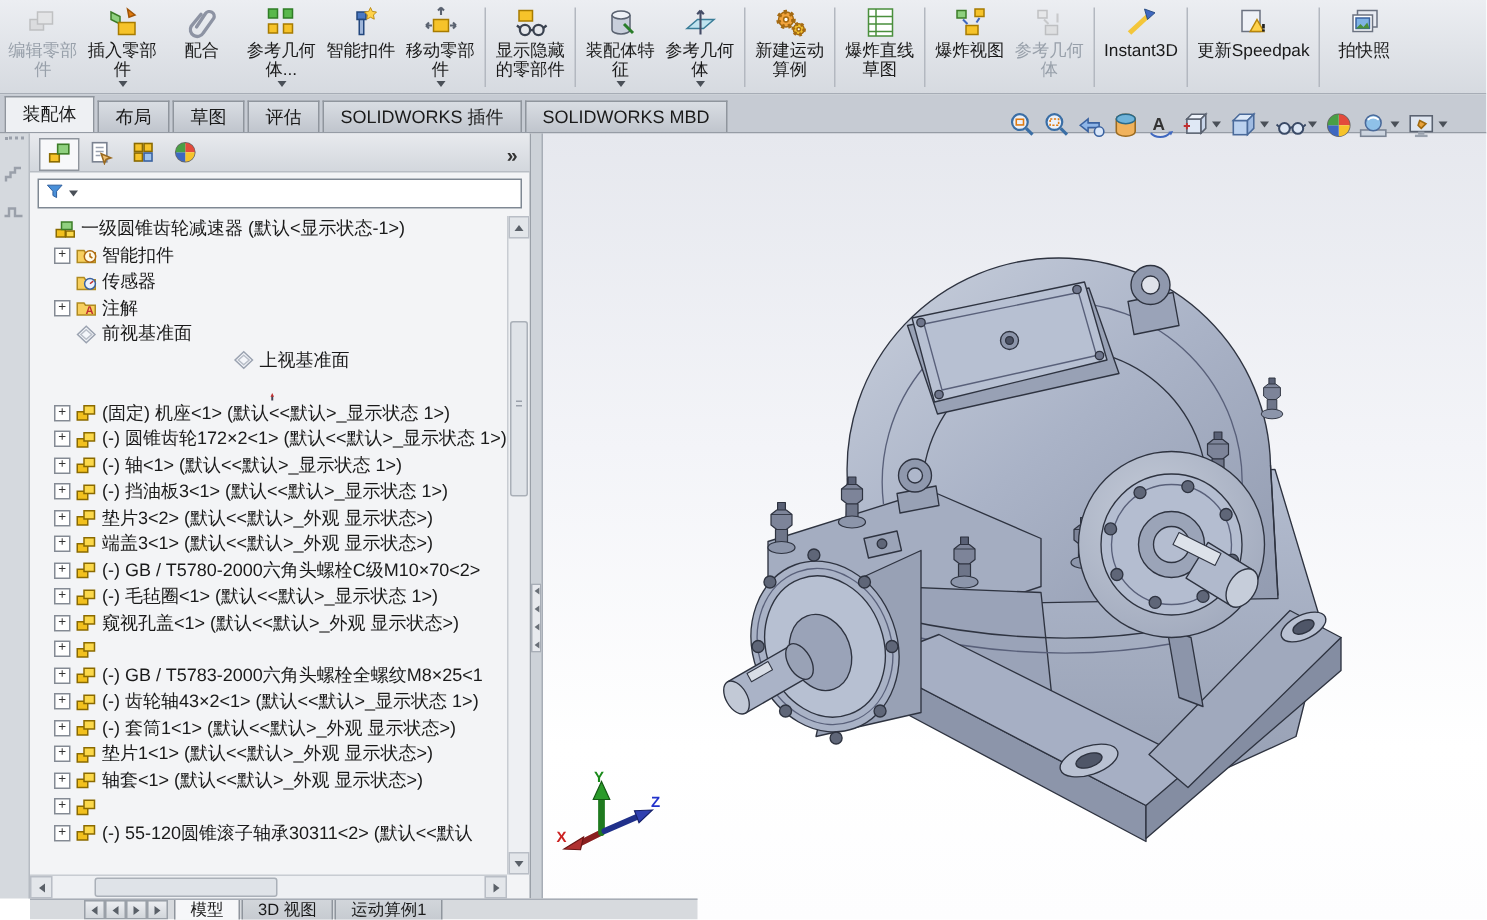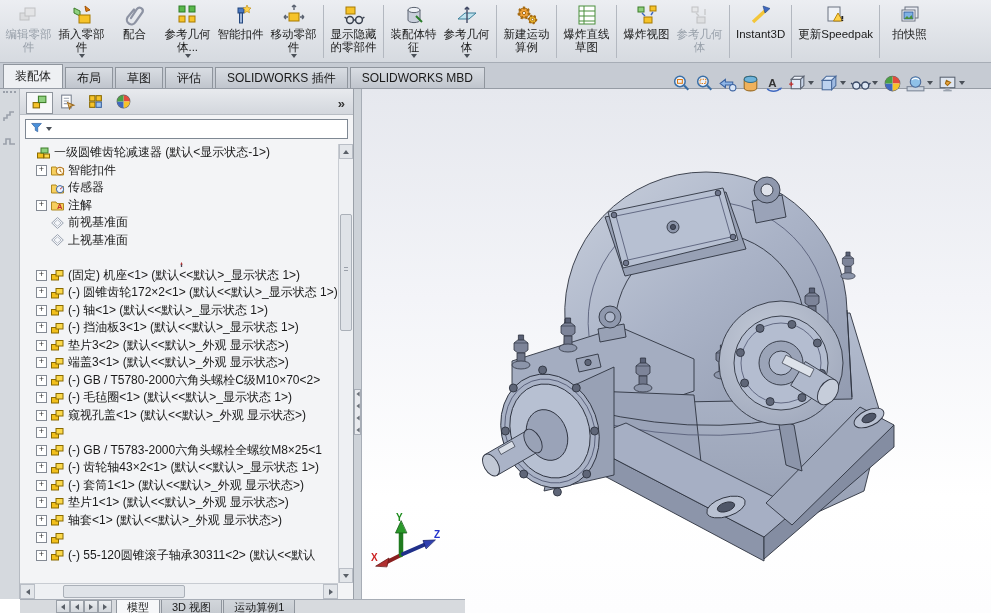--- a/index.html
+++ b/index.html
@@ -427,21 +427,21 @@
       <div class="trow" style="padding-left: 14px;">
       <span class="plusbox" style="visibility: hidden;">+</span>
       <span class="ticon">
           <svg viewBox="0 0 14 14">
             <polygon points="7,1.5 12.8,7 7,12.5 1.2,7" fill="#f4f6fa" stroke="#9aa2b0"></polygon>
             <polygon points="7,3.8 10.6,7 7,10.2 3.4,7" fill="none" stroke="#b8bec8"></polygon>
           </svg>
         </span>
       <span class="tlabel">前视基准面</span>
     </div>
-      <div class="trow" style="padding-left: 14px;">
+      <div class="trow" style="padding-left: 14px; justify-content: center;">
       <span class="plusbox" style="visibility: hidden;">+</span>
       <span class="ticon">
           <svg viewBox="0 0 14 14">
             <polygon points="7,1.5 12.8,7 7,12.5 1.2,7" fill="#f4f6fa" stroke="#9aa2b0"></polygon>
             <polygon points="7,3.8 10.6,7 7,10.2 3.4,7" fill="none" stroke="#b8bec8"></polygon>
           </svg>
         </span>
       <span class="tlabel">上视基准面</span>
     </div>
       <div class="trow" style="padding-left: 14px; flex-direction: column;">

